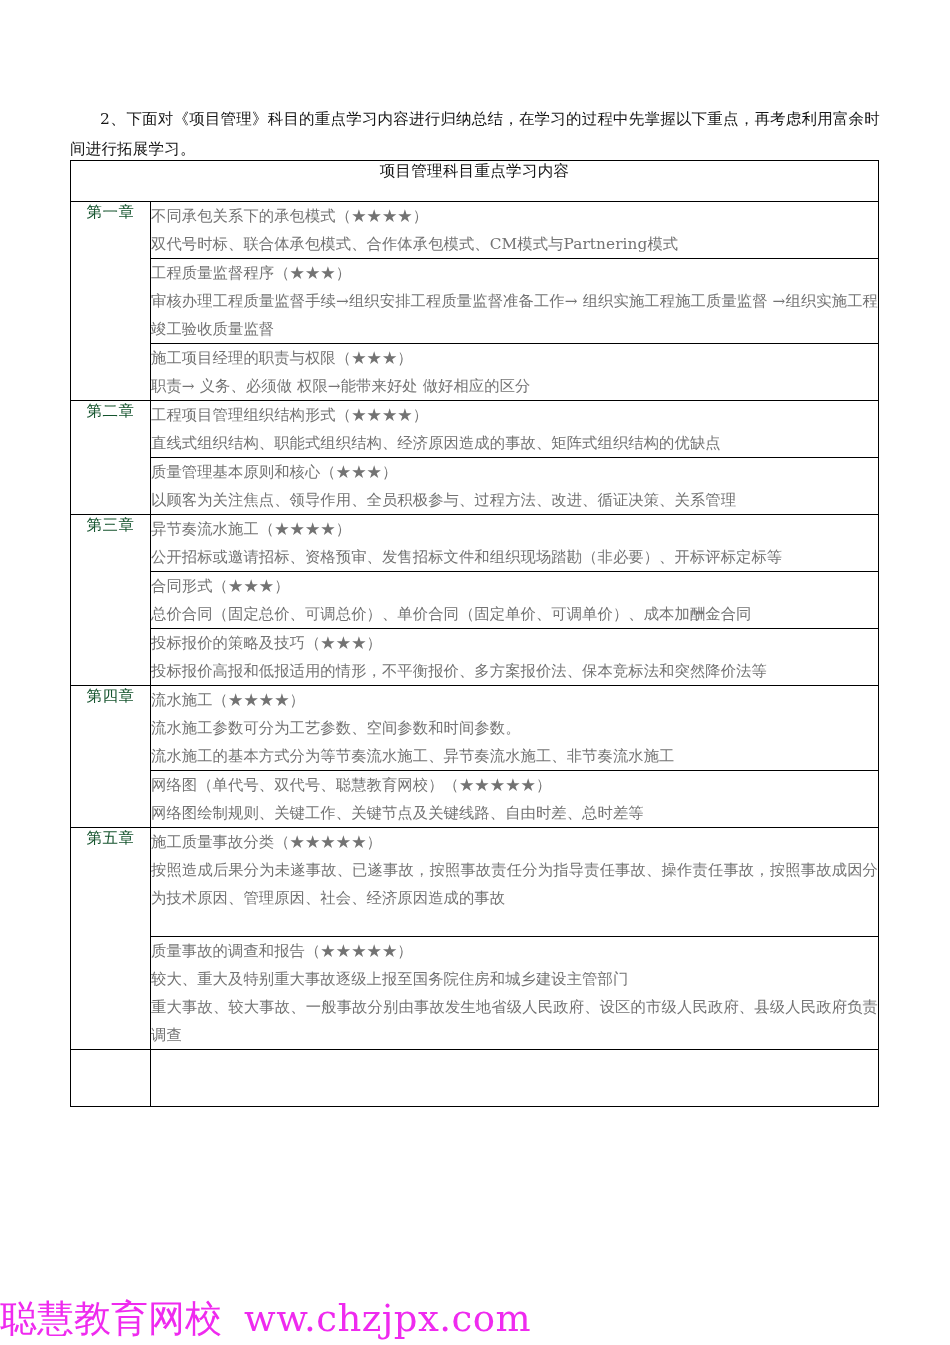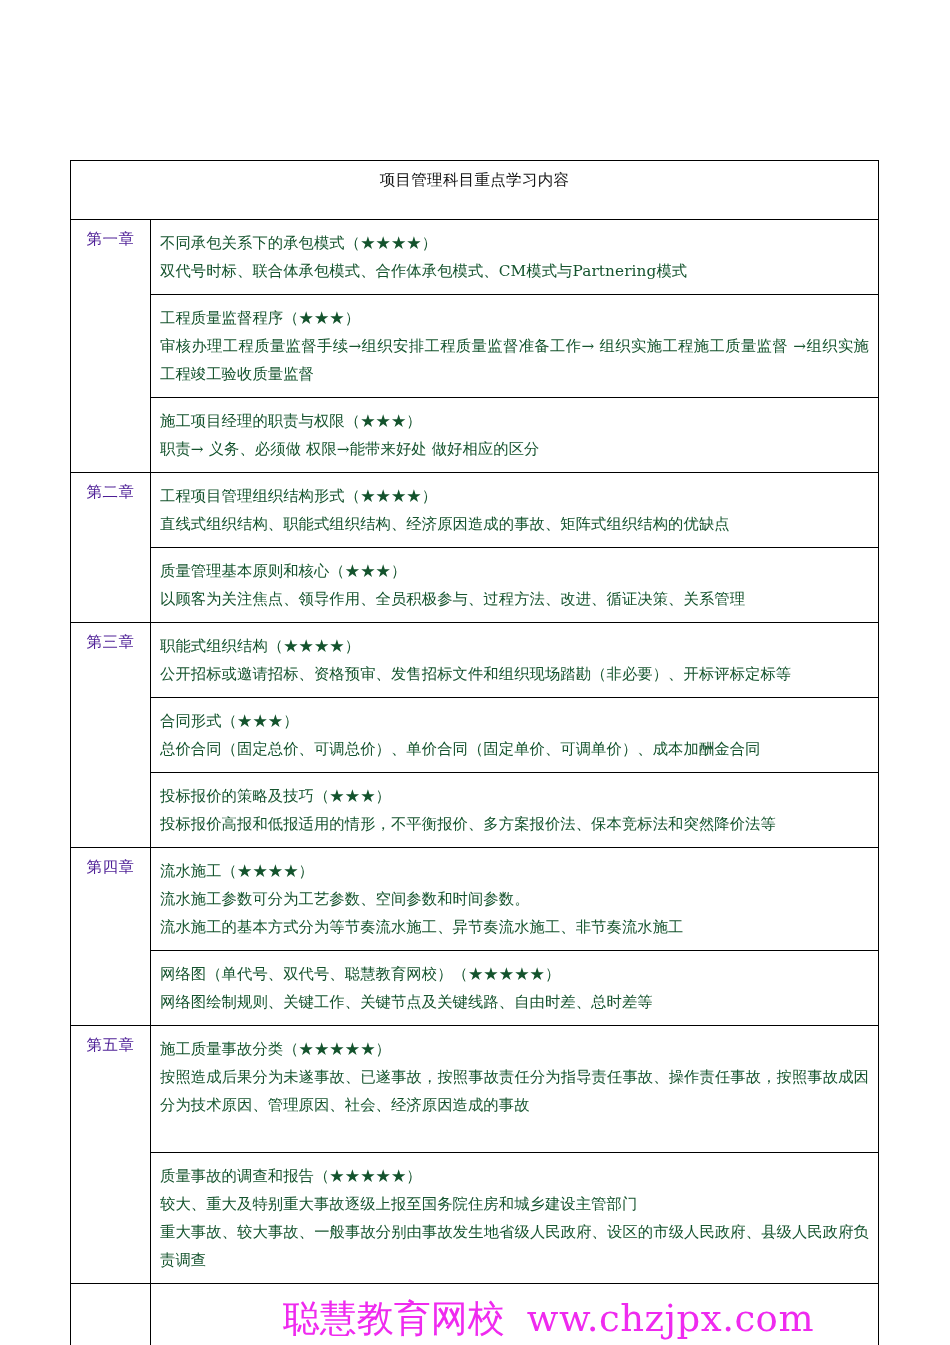--- a/index.html
+++ b/index.html
@@ -43,49 +43,49 @@
     top: 160px;
     width: 808px;
   }
   table.main {
     border-collapse: collapse;
     width: 808px;
     table-layout: fixed;
   }
   table.main td {
     border: 1px solid #000000;
-    padding: 9px;
+    padding: 0;
     vertical-align: top;
     background: #ffffff;
   }
   col.c-ch { width: 80px; }
   col.c-body { width: 728px; }
 
   td.hdr {
     text-align: center;
     vertical-align: middle;
     height: 40px;
     font-size: 15.5px;
     letter-spacing: 0.3px;
     color: #141414;
   }
 
   td.chapter {
     text-align: center;
     vertical-align: middle;
     font-size: 15.5px;
-    color: #4c1d95;
+    color: #14532d;
     letter-spacing: 0.5px;
   }
 
   td.cell {
     padding: 6px 8px 7px 10px;
     font-size: 15.3px;
     line-height: 28px;
-    color: #14532d;
+    color: #737373;
     letter-spacing: 0.1px;
     text-align: justify;
   }
   td.cell .ln { display: block; white-space: normal; }
 
   
   td.tail-ch {
     height: 56px;
     border: 1px solid #000000;
   }
@@ -93,34 +93,37 @@
     border: none;
     background: #ffffff;
   }
 
   
   .watermark {
     position: absolute;
     left: 0;
     top: 1296px;
     width: 814px;
-    text-align: right;
+    text-align: left;
     color: #ef2aef;
     font-size: 37px;
     line-height: 46px;
     white-space: nowrap;
     font-family: "DejaVu Serif", "Liberation Serif", serif;
   }
   .watermark .wm-url { margin-left: 22px; letter-spacing: 0.5px; }
 </style>
 </head>
 <body>
 
 <div class="page">
 
+  <p class="intro">
+    <span class="lead-indent"></span><span class="num">2、</span><span>下面对《项目管理》科目的重点学习内容进行归纳总结，在学习的过程中先掌握以下重点，再考虑利用富余时间进行拓展学习。</span>
+  </p>
 
   <div class="tbl-wrap">
     <table class="main">
       <colgroup>
         <col class="c-ch">
         <col class="c-body">
       </colgroup>
       <tbody>
 
         <tr>
@@ -159,21 +162,21 @@
         <tr>
           <td class="cell">
             <span class="ln">质量管理基本原则和核心（★★★）</span>
             <span class="ln">以顾客为关注焦点、领导作用、全员积极参与、过程方法、改进、循证决策、关系管理</span>
           </td>
         </tr>
 
         <tr>
           <td class="chapter" rowspan="3">第三章</td>
           <td class="cell">
-            <span class="ln">职能式组织结构（★★★★）</span>
+            <span class="ln">异节奏流水施工（★★★★）</span>
             <span class="ln">公开招标或邀请招标、资格预审、发售招标文件和组织现场踏勘（非必要）、开标评标定标等</span>
           </td>
         </tr>
         <tr>
           <td class="cell">
             <span class="ln">合同形式（★★★）</span>
             <span class="ln">总价合同（固定总价、可调总价）、单价合同（固定单价、可调单价）、成本加酬金合同</span>
           </td>
         </tr>
         <tr>

